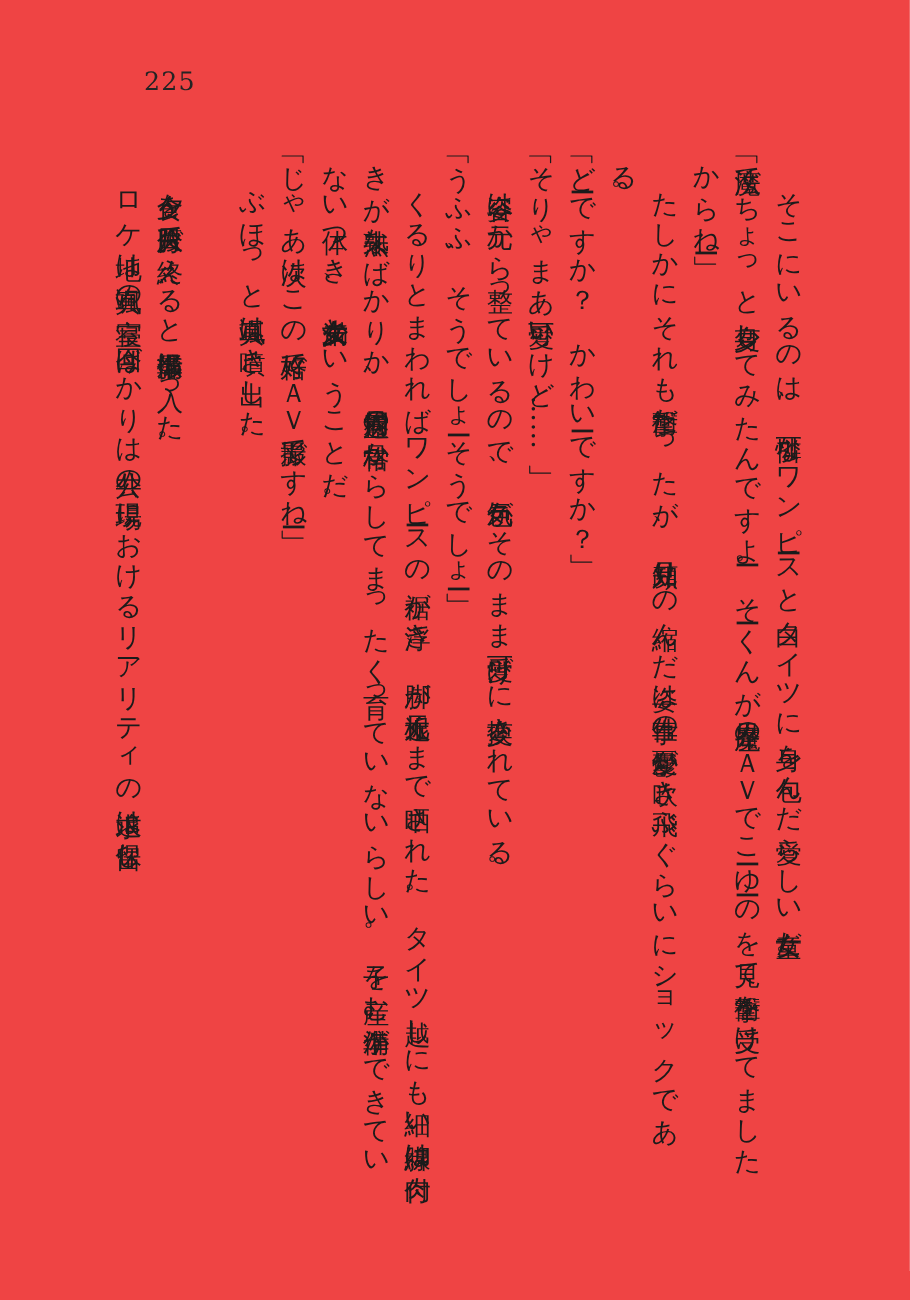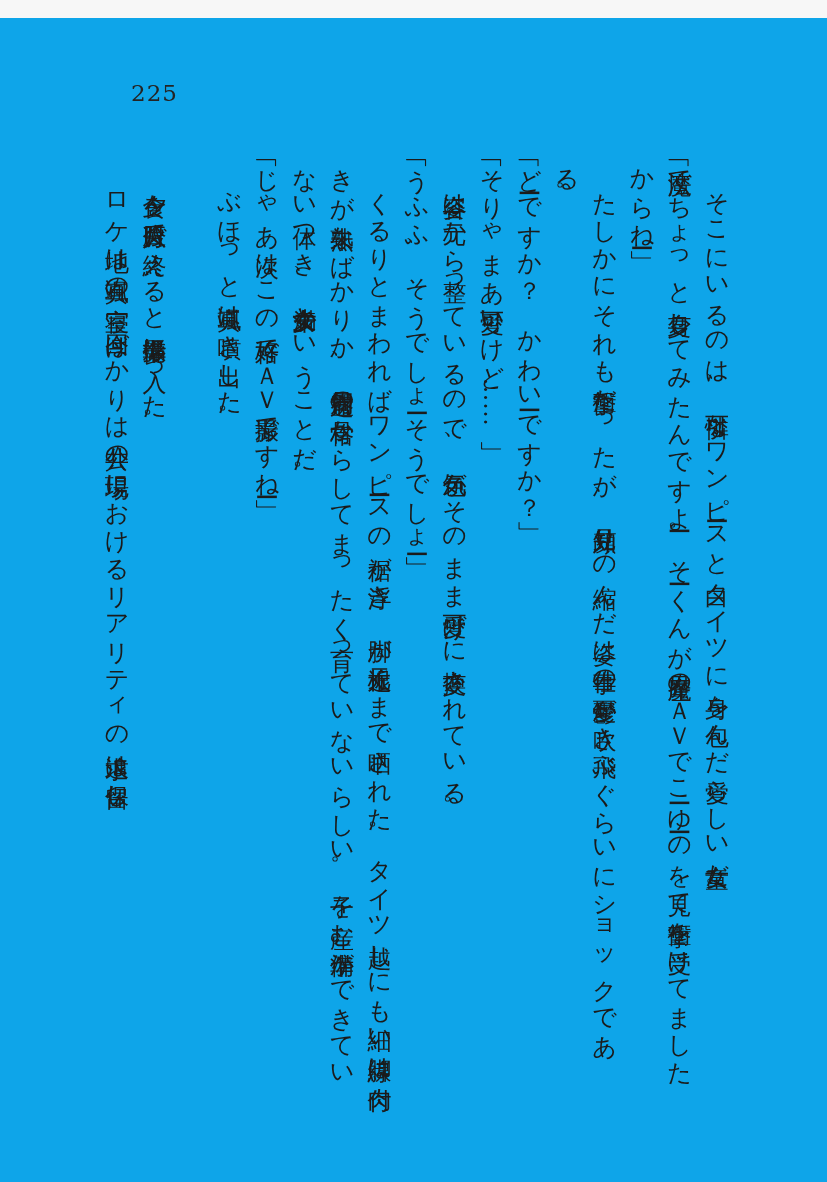--- a/index.html
+++ b/index.html
@@ -9,24 +9,23 @@
   body {
     width: 827px;
     height: 1182px;
     position: relative;
     overflow: hidden;
     background: #f7f7f7;
   }
   .page {
     position: absolute;
     inset: 0;
-    background: #0ea5e9;
+    background: #ef4444;
     color: #1b1b1b;
     font-family: "DejaVu Serif", "Liberation Serif", serif;
-    margin-top: 18px;
   }
   .page-number {
     position: absolute;
     left: 131px;
     top: 62px;
     font-size: 23px;
     letter-spacing: 1px;
     color: #242424;
     font-family: "DejaVu Serif", "Liberation Serif", serif;
   }

